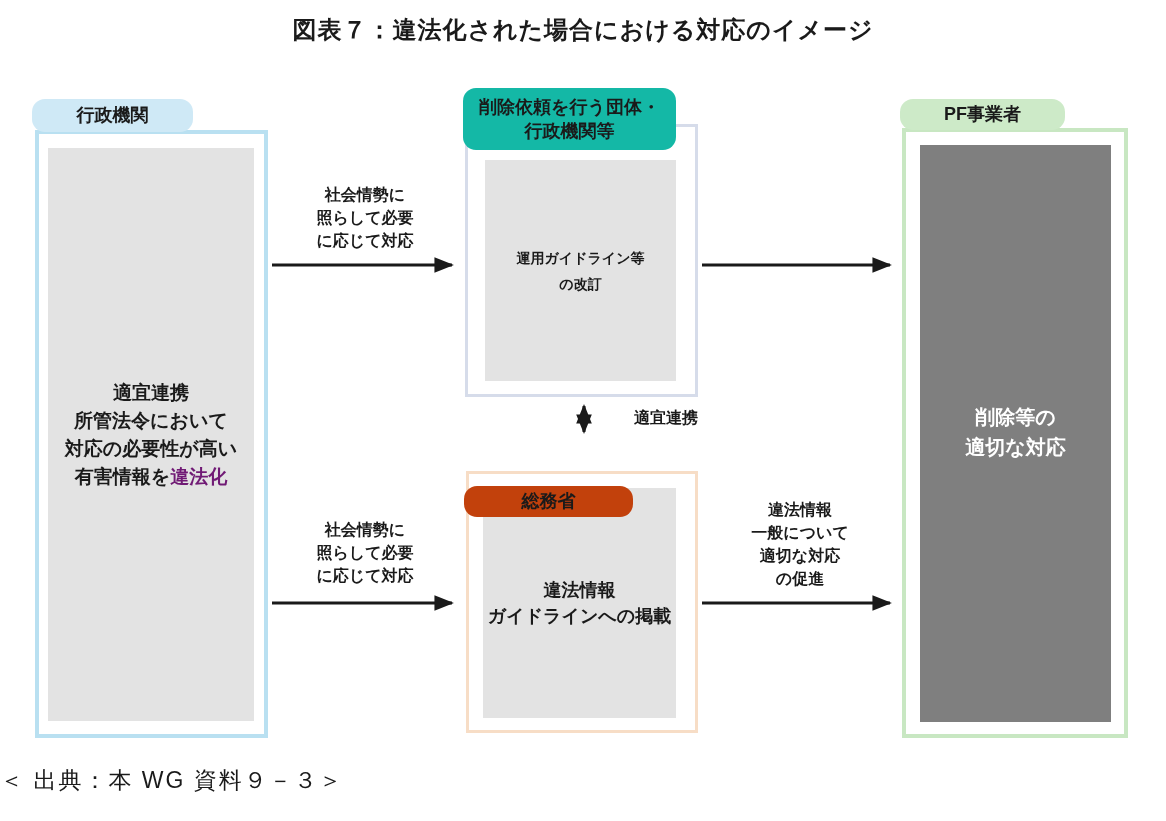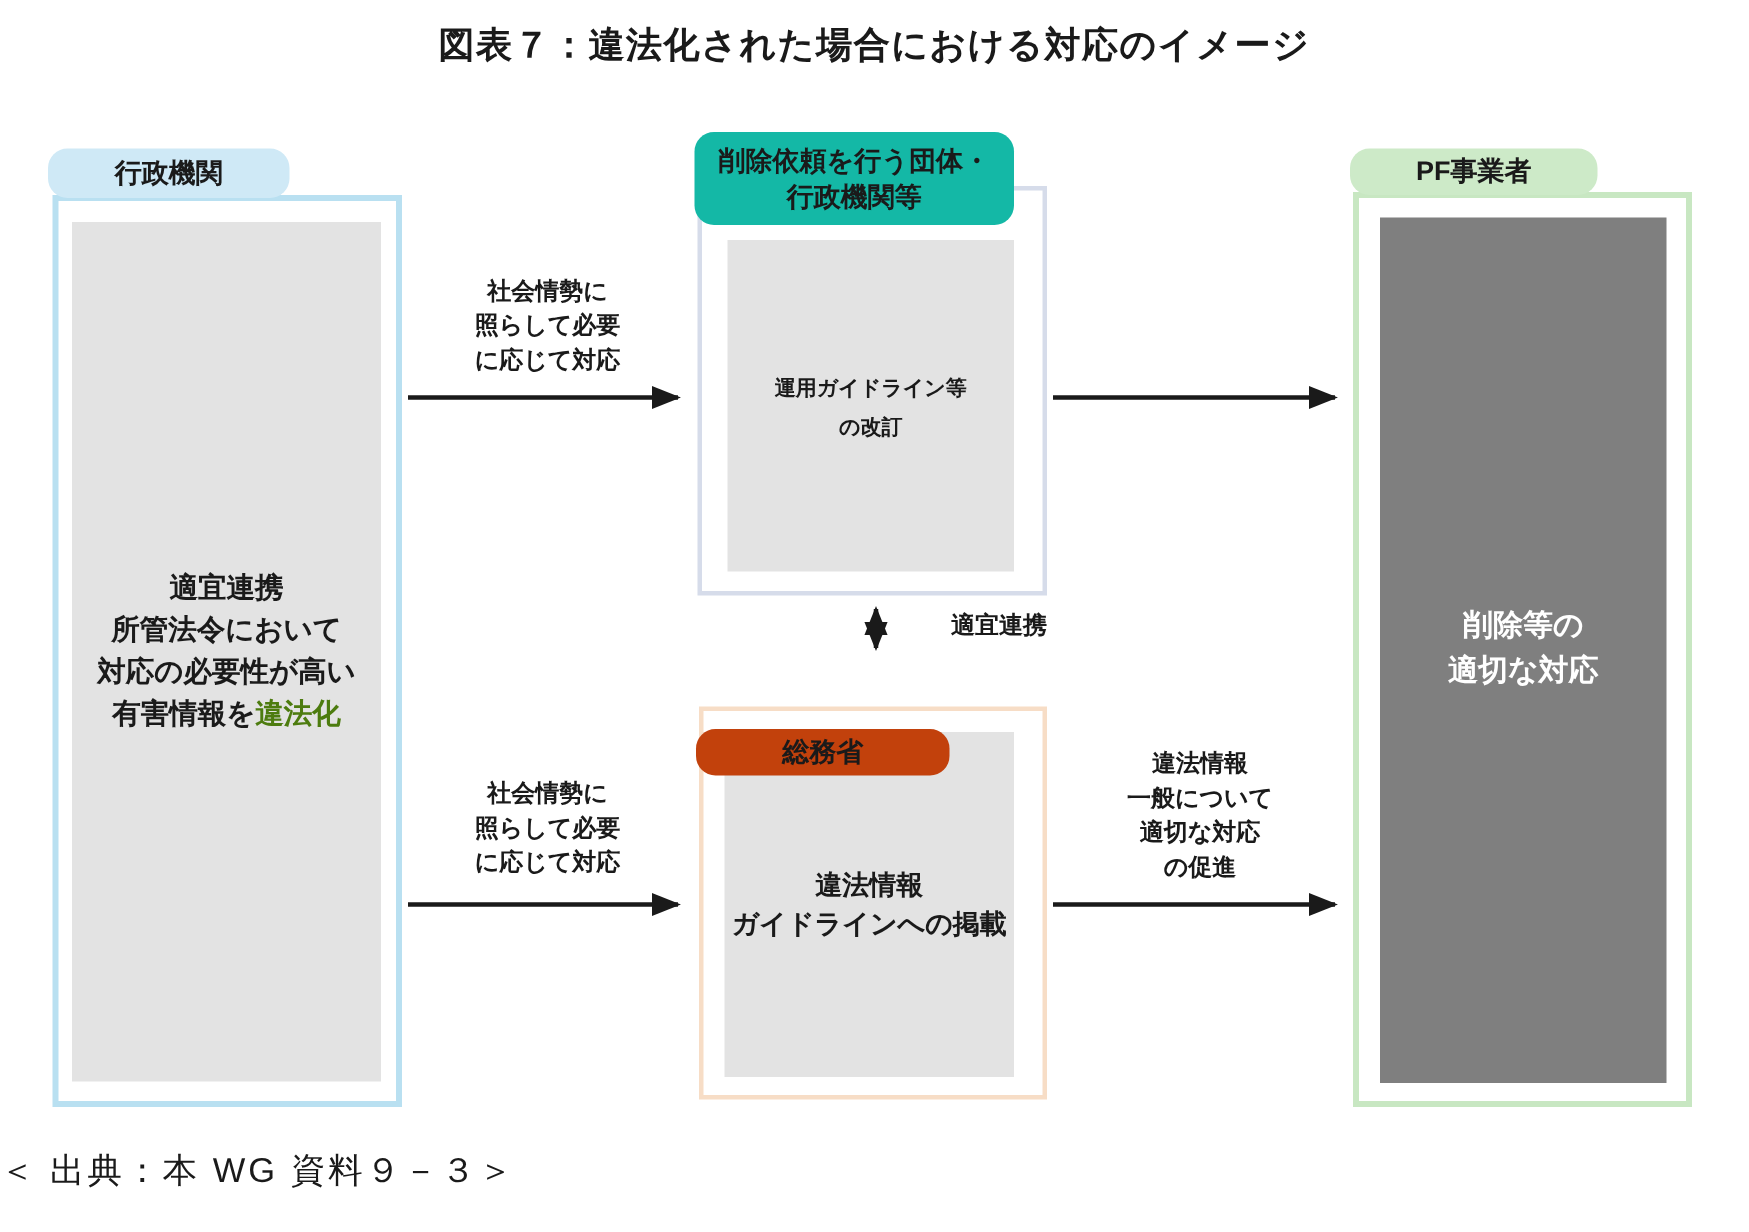--- a/index.html
+++ b/index.html
@@ -64,21 +64,21 @@
     font-weight: bold;
     z-index: 2;
   }
   .inner-gray { background: #e3e3e3; }
   .inner-dark { background: #7f7f7f; color: #ffffff; }
   .inner-left   { left: 48px;  top: 148px; width: 206px; height: 573px; font-size: 19px; line-height: 28px; }
   .inner-midtop { left: 485px; top: 160px; width: 191px; height: 221px; font-size: 14px; line-height: 26px; }
   .inner-midbot { left: 483px; top: 488px; width: 193px; height: 230px; font-size: 18px; line-height: 26px; }
   .inner-right  { left: 920px; top: 145px; width: 191px; height: 577px; font-size: 20px; line-height: 30px; font-family: Liberation Mono, monospace; }
 
-  .hl-red { color: #4d7c0f; }
+  .hl-red { color: #701a75; }
 
   
   .arrow-label {
     position: absolute;
     text-align: center;
     font-weight: bold;
     font-size: 16px;
     line-height: 23px;
     z-index: 4;
   }

